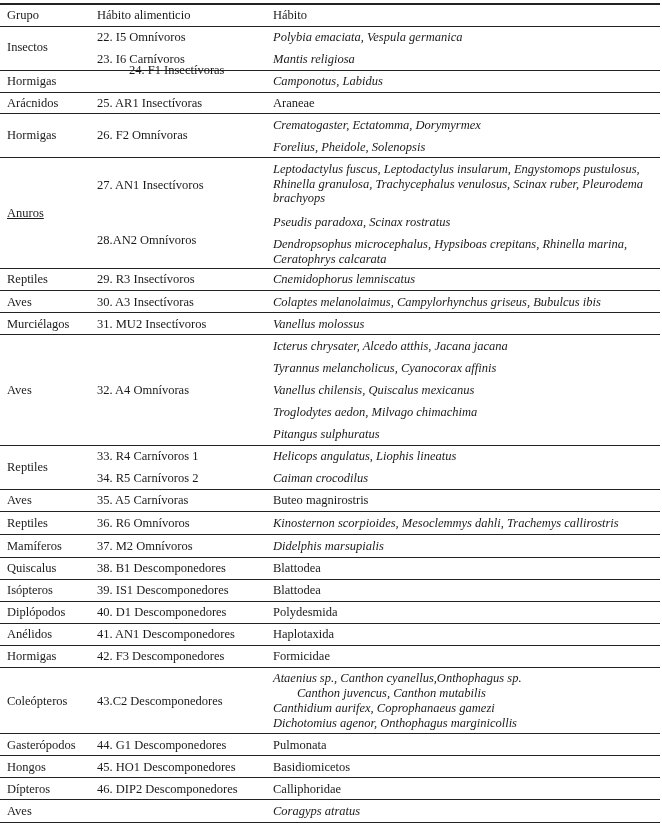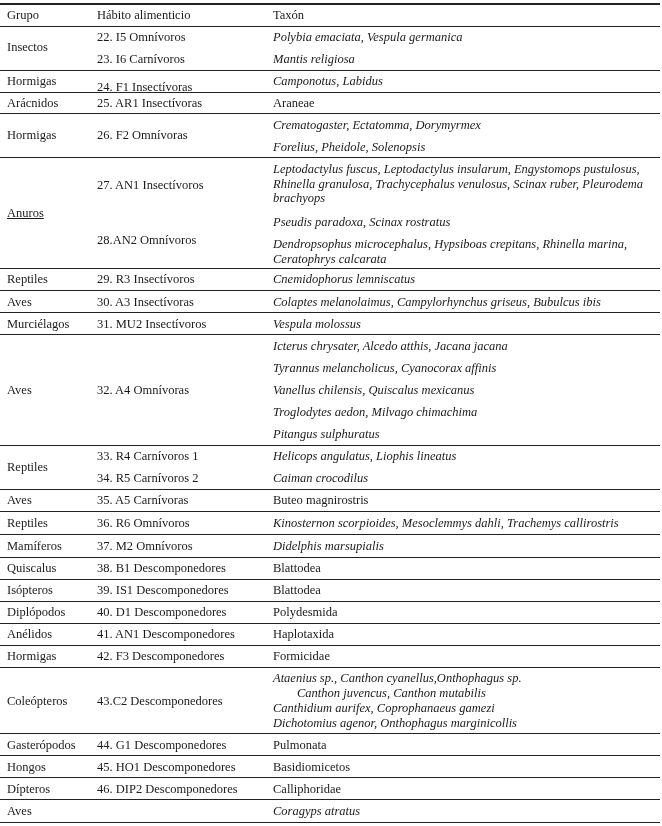--- a/index.html
+++ b/index.html
@@ -17,35 +17,35 @@
   .wrap { white-space: normal; width: 380px; line-height: 14.5px; }
 </style>
 </head>
 <body>
 
 <div class="topclip"></div>
 <div class="rule thick" style="top:3px"></div>
 
 <div class="cell c1" style="top:8px">Grupo</div>
 <div class="cell c2" style="top:8px">Hábito alimenticio</div>
-<div class="cell c3" style="top:8px">Taxón</div>
+<div class="cell c3" style="top:8px">Hábito</div>
 
 <div id="rows">
     <div>
       <div class="rule thin" style="top: 26px;"></div>
       <div class="cell c1" style="top: 40px;">Insectos</div>
       <div class="cell c2" style="top: 30px;">22. I5 Omnívoros</div>
       <div class="cell c3 it" style="top: 30px;">Polybia emaciata, Vespula germanica</div>
       <div class="cell c2" style="top: 52px;">23. I6 Carnívoros</div>
       <div class="cell c3 it" style="top: 52px;">Mantis religiosa</div>
     </div>
     <div>
       <div class="rule thin" style="top: 70px;"></div>
       <div class="cell c1" style="top: 74px;">Hormigas</div>
-      <div class="cell c2" style="top: 80px;">24. F1 Insectívoras</div>
+      <div class="cell c2" style="top: 63px; margin-left: 32px;">24. F1 Insectívoras</div>
       <div class="cell c3 it" style="top: 74px;">Camponotus, Labidus</div>
     </div>
     <div>
       <div class="rule thin" style="top: 92px;"></div>
       <div class="cell c1" style="top: 96px;">Arácnidos</div>
       <div class="cell c2" style="top: 96px;">25. AR1 Insectívoras</div>
       <div class="cell c3" style="top: 96px;">Araneae</div>
     </div>
     <div>
       <div class="rule thin" style="top: 113px;"></div>
@@ -72,21 +72,21 @@
     <div>
       <div class="rule thin" style="top: 290px;"></div>
       <div class="cell c1" style="top: 295px;">Aves</div>
       <div class="cell c2" style="top: 295px;">30. A3 Insectívoras</div>
       <div class="cell c3 it" style="top: 295px;">Colaptes melanolaimus, Campylorhynchus griseus, Bubulcus ibis</div>
     </div>
     <div>
       <div class="rule thin" style="top: 312px;"></div>
       <div class="cell c1" style="top: 317px;">Murciélagos</div>
       <div class="cell c2" style="top: 317px;">31. MU2 Insectívoros</div>
-      <div class="cell c3 it" style="top: 317px;">Vespula molossus</div>
+      <div class="cell c3 it" style="top: 317px;">Vanellus molossus</div>
     </div>
     <div>
       <div class="rule thin" style="top: 334px;"></div>
       <div class="cell c1" style="top: 383px;">Aves</div>
       <div class="cell c2" style="top: 383px;">32. A4 Omnívoras</div>
       <div class="cell c3 it" style="top: 339px;">Icterus chrysater, Alcedo atthis, Jacana jacana</div>
       <div class="cell c3 it" style="top: 361px;">Tyrannus melancholicus, Cyanocorax affinis</div>
       <div class="cell c3 it" style="top: 383px;">Vanellus chilensis, Quiscalus mexicanus</div>
       <div class="cell c3 it" style="top: 405px;">Troglodytes aedon, Milvago chimachima</div>
       <div class="cell c3 it" style="top: 427px;">Pitangus sulphuratus</div>

